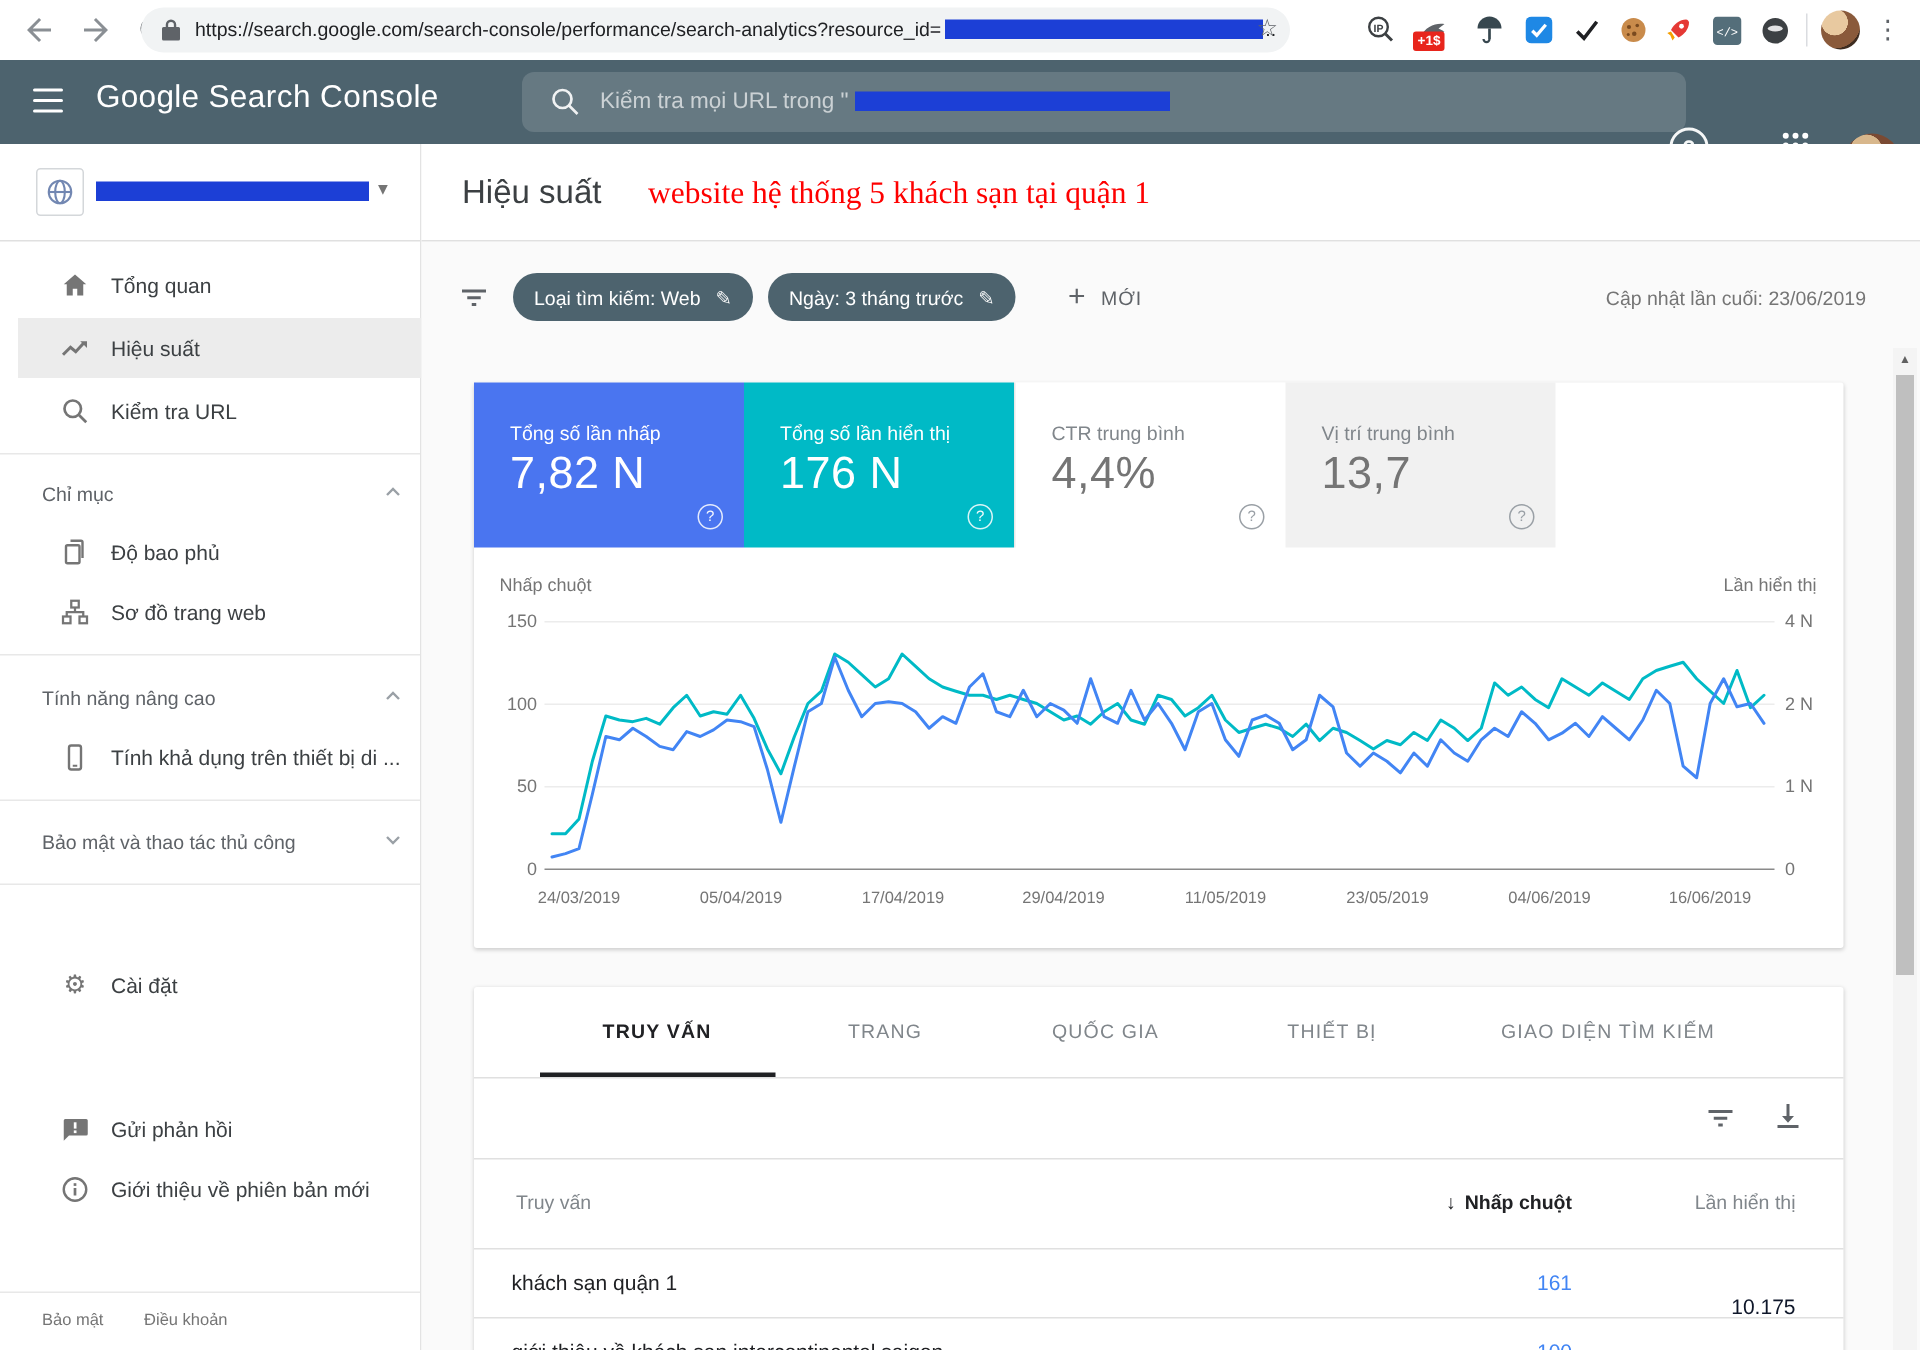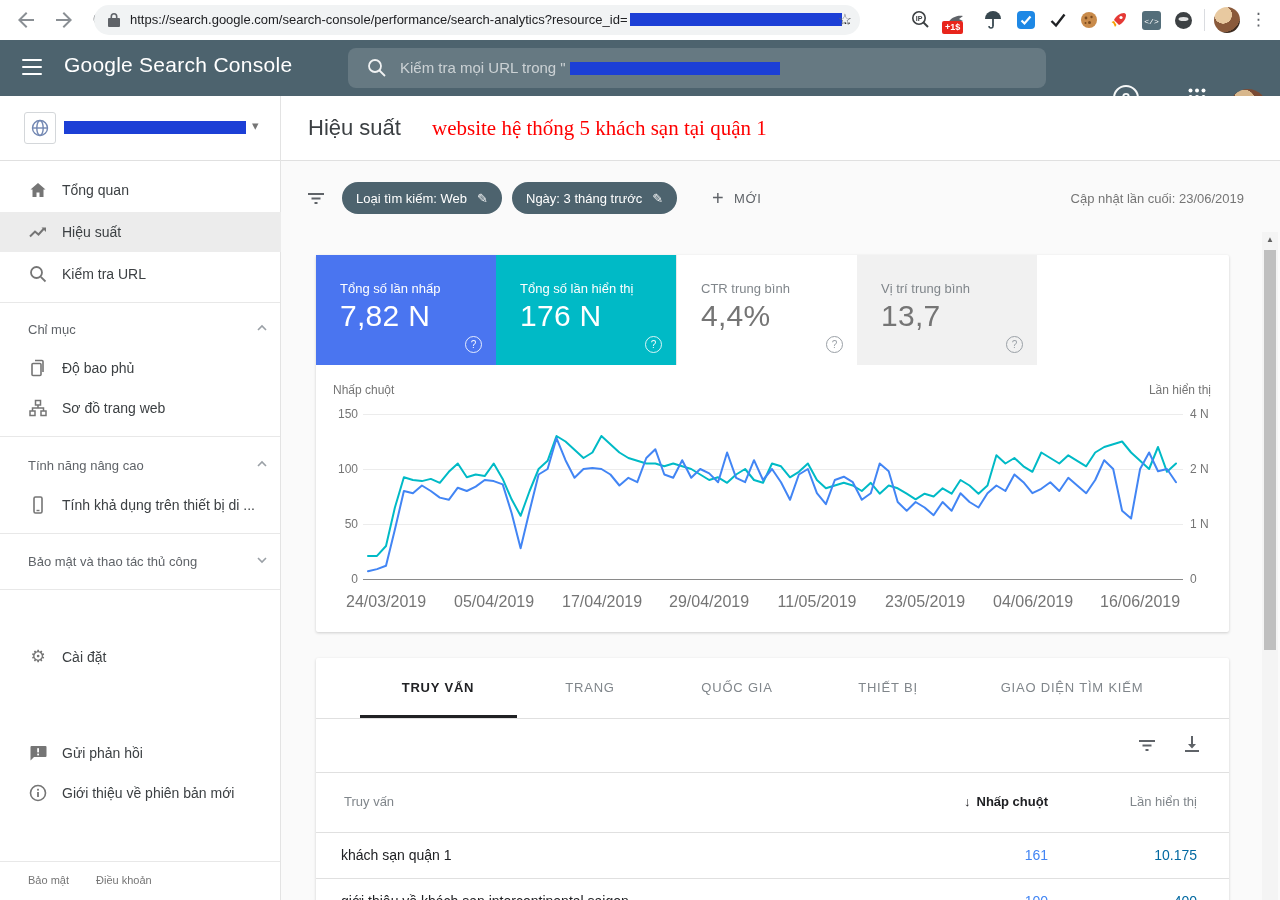--- a/index.html
+++ b/index.html
@@ -24,38 +24,38 @@
             background:radial-gradient(circle at 35% 30%,#e8c9a0 0 35%,#8a5a3b 36% 70%,#3e2c20 71%);}
   .b-dots{position:absolute;left:1250px;top:8px;font-size:17px;color:#5f6368;line-height:24px;}
 
   
   .app-header{position:absolute;left:0;top:40px;width:1280px;height:56px;background:#4d636e;}
   .hamburger{position:absolute;left:22px;top:19px;width:20px;height:16px;cursor:pointer;}
   .hamburger i{display:block;height:2px;background:#fff;margin-bottom:5px;border-radius:1px;}
   .logo{position:absolute;left:64px;top:13px;font-size:21px;color:#fff;white-space:nowrap;}
   .logo .g1{font-weight:500;letter-spacing:.2px;}
   .logo .g2{font-weight:300;letter-spacing:.3px;margin-left:6px;}
-  .hsearch{position:absolute;left:348px;top:8px;width:698px;height:40px;border-radius:8px;
+  .hsearch{position:absolute;left:348px;top:8px;width:776px;height:40px;border-radius:8px;
            background:rgba(255,255,255,.14);}
   .hsearch .ph{position:absolute;left:52px;top:0;height:40px;line-height:40px;font-size:15px;color:rgba(255,255,255,.66);}
   .hsearch .censor{display:inline-block;width:210px;height:13px;background:#1c3fd6;vertical-align:middle;margin-left:4px;margin-bottom:2px;}
   .h-help{position:absolute;left:1113px;top:45px;width:22px;height:22px;border:2px solid #fff;border-radius:50%;
           color:#fff;font-size:14px;font-weight:bold;text-align:center;line-height:22px;opacity:.95;}
   .h-grid{position:absolute;left:1188px;top:48px;}
   .h-avatar{position:absolute;left:1229px;top:49px;width:38px;height:38px;border-radius:50%;
             background:radial-gradient(circle at 40% 30%,#d8b78c 0 30%,#7a4a33 31% 65%,#2e2018 66%);}
 
   
   .sidebar{position:absolute;left:0;top:96px;width:280px;height:804px;background:#fff;border-right:1px solid #e3e3e3;}
   .property{position:absolute;left:0;top:0;width:280px;height:64px;border-bottom:1px solid #e0e0e0;}
   .globe-box{position:absolute;left:24px;top:16px;width:30px;height:30px;border:1px solid #d4d7da;border-radius:3px;
              display:flex;align-items:center;justify-content:center;}
   .prop-censor{position:absolute;left:64px;top:25px;width:182px;height:13px;background:#1c3fd6;}
   .prop-caret{position:absolute;left:252px;top:22px;font-size:13px;color:#757575;}
-  .nav-item{position:absolute;left:0;width:280px;height:40px;cursor:pointer;padding-left:48px;}
+  .nav-item{position:absolute;left:12px;width:280px;height:40px;cursor:pointer;padding-left:48px;}
   .nav-item.sel{background:#ececec;}
   .nicon{position:absolute;left:28px;top:10px;width:20px;height:20px;color:#757575;}
   .nlabel{position:absolute;left:62px;top:0;height:40px;line-height:40px;font-size:14px;color:#3c4043;white-space:nowrap;}
   .nav-section{position:absolute;left:0;width:280px;height:32px;cursor:pointer;}
   .slabel{position:absolute;left:28px;top:0;height:32px;line-height:32px;font-size:13px;color:#5f6368;}
   .scaret{position:absolute;left:254px;top:8px;color:#9aa0a6;}
   .sdiv{position:absolute;left:0;width:280px;height:1px;background:#e8e8e8;}
   .sfoot{position:absolute;left:28px;top:778px;font-size:11px;color:#757575;}
   .sfoot span{margin-right:24px;cursor:pointer;}
 
@@ -91,42 +91,42 @@
   .metric-tile.unsel .mhelp{border:1px solid #9aa0a6;color:#9aa0a6;}
   .tile-2{border-left:1px solid #e8e8e8;}
   .axis-lab{position:absolute;top:128px;font-size:12px;color:#757575;}
   .grid{position:absolute;left:47px;width:820px;height:1px;background:#ececec;}
   .grid.base{background:#8a8a8a;}
   .ytick{position:absolute;width:40px;font-size:12px;color:#757575;}
   .ytick.l{left:2px;text-align:right;}
   .ytick.r{left:874px;text-align:left;}
   #chart-svg{position:absolute;left:47px;top:150px;}
   .xrow{position:absolute;left:47px;top:338px;width:820px;height:16px;}
-  .xlab{position:absolute;width:80px;text-align:center;font-size:16px;color:#757575;top:0;white-space:nowrap;}
+  .xlab{position:absolute;width:80px;text-align:center;font-size:11px;color:#757575;top:0;white-space:nowrap;}
 
   
   .table-card{position:absolute;left:316px;top:658px;width:913px;height:266px;background:#fff;
               border-radius:2px;box-shadow:0 1px 3px rgba(0,0,0,.18);}
   .tabs{position:absolute;left:0;top:0;width:913px;height:60px;border-bottom:1px solid #e0e0e0;}
   .tab{position:absolute;top:0;height:60px;line-height:60px;transform:translateX(-50%);
        font-size:13px;letter-spacing:.8px;color:#80868b;cursor:pointer;white-space:nowrap;}
   .tab.active{color:#202124;font-weight:bold;}
   .tab-underline{position:absolute;left:44px;top:57px;width:157px;height:3px;background:#202124;}
   .tbl-toolbar{position:absolute;left:0;top:60px;width:913px;height:54px;border-bottom:1px solid #e0e0e0;}
   .tbl-filter{position:absolute;right:72px;top:17px;color:#5f6368;cursor:pointer;}
   .tbl-download{position:absolute;right:26px;top:15px;color:#5f6368;cursor:pointer;}
   .thead{position:absolute;left:0;top:114px;width:913px;height:60px;border-bottom:1px solid #e0e0e0;font-size:13px;}
   .th-query{position:absolute;left:28px;top:0;height:60px;line-height:60px;color:#80868b;}
   .th-clicks{position:absolute;right:181px;top:0;height:60px;line-height:60px;color:#202124;font-weight:bold;}
   .th-clicks .sort{font-weight:normal;margin-right:6px;}
   .th-impr{position:absolute;right:32px;top:0;height:60px;line-height:60px;color:#80868b;}
   .trow{position:absolute;left:0;width:913px;height:46px;font-size:14px;cursor:pointer;}
   .trow .q{position:absolute;left:25px;top:0;height:46px;line-height:46px;color:#202124;white-space:nowrap;}
   .trow .c{position:absolute;right:181px;top:0;height:46px;line-height:46px;color:#4285f4;}
-  .trow .i{position:absolute;right:32px;top:0;height:46px;line-height:46px;color:#0369a1;text-align:right;}
+  .trow .i{position:absolute;right:32px;top:16px;height:46px;line-height:46px;color:#0f172a;text-align:right;}
   .trow1{top:174px;border-bottom:1px solid #e0e0e0;}
   .trow2{top:220px;}
 
   
   .scroll-track{position:absolute;left:1262px;top:232px;width:16px;height:668px;background:#f4f4f4;}
   .scroll-up{position:absolute;left:0;top:0;width:16px;height:16px;font-size:8px;color:#616161;
              text-align:center;line-height:16px;cursor:pointer;}
   .scroll-thumb{position:absolute;left:2px;top:18px;width:12px;height:400px;background:#bfbfbf;cursor:pointer;}
 </style>
 </head>

